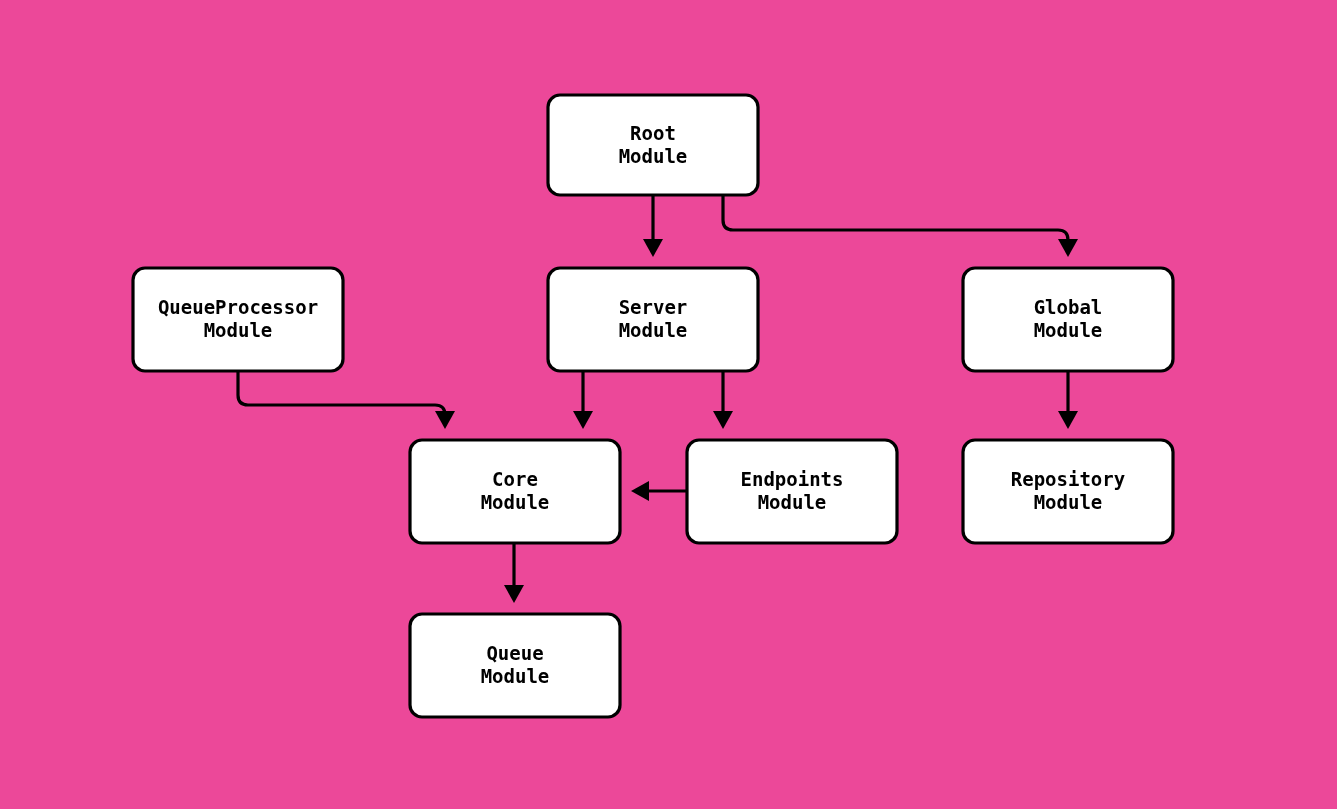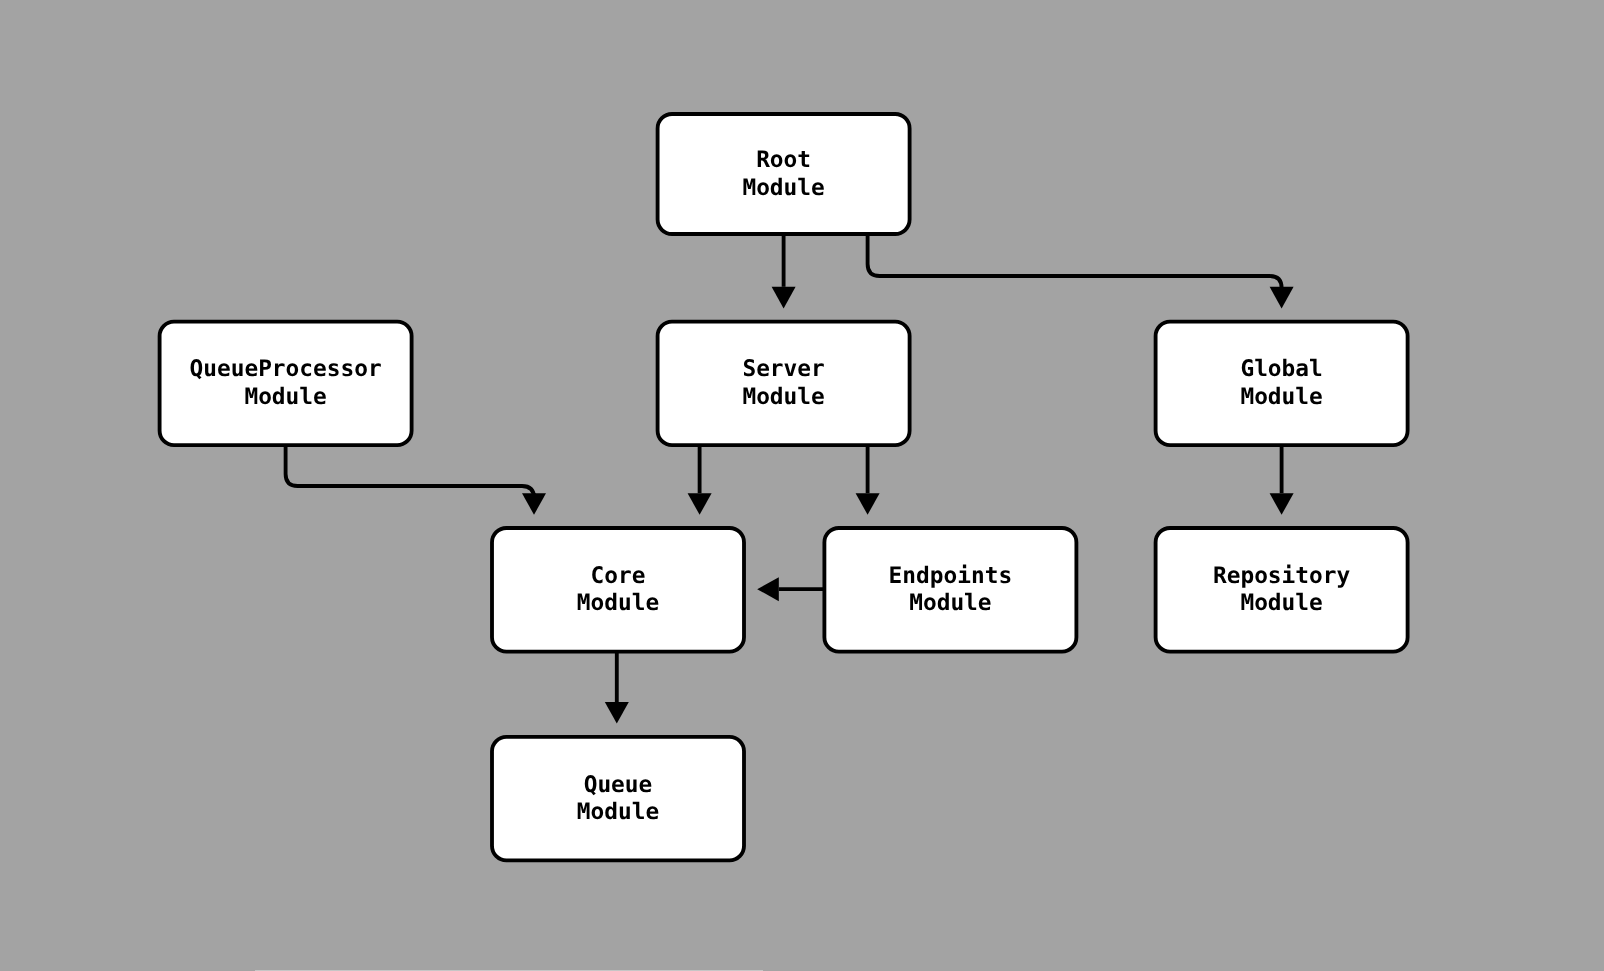--- a/index.html
+++ b/index.html
@@ -11,21 +11,21 @@
   body {
     width: 1337px;
     height: 809px;
     overflow: hidden;
     font-family: "DejaVu Sans Mono", "Liberation Mono", monospace;
   }
   #diagram-root {
     position: relative;
     width: 1337px;
     height: 809px;
-    background: #a3a3a3;
+    background: #ec4899;
     text-align: right;
   }
   svg#diagram-canvas {
     display: block;
     width: 1337px;
     height: 809px;
   }
   .node-box {
     fill: #ffffff;
     stroke: #000000;

